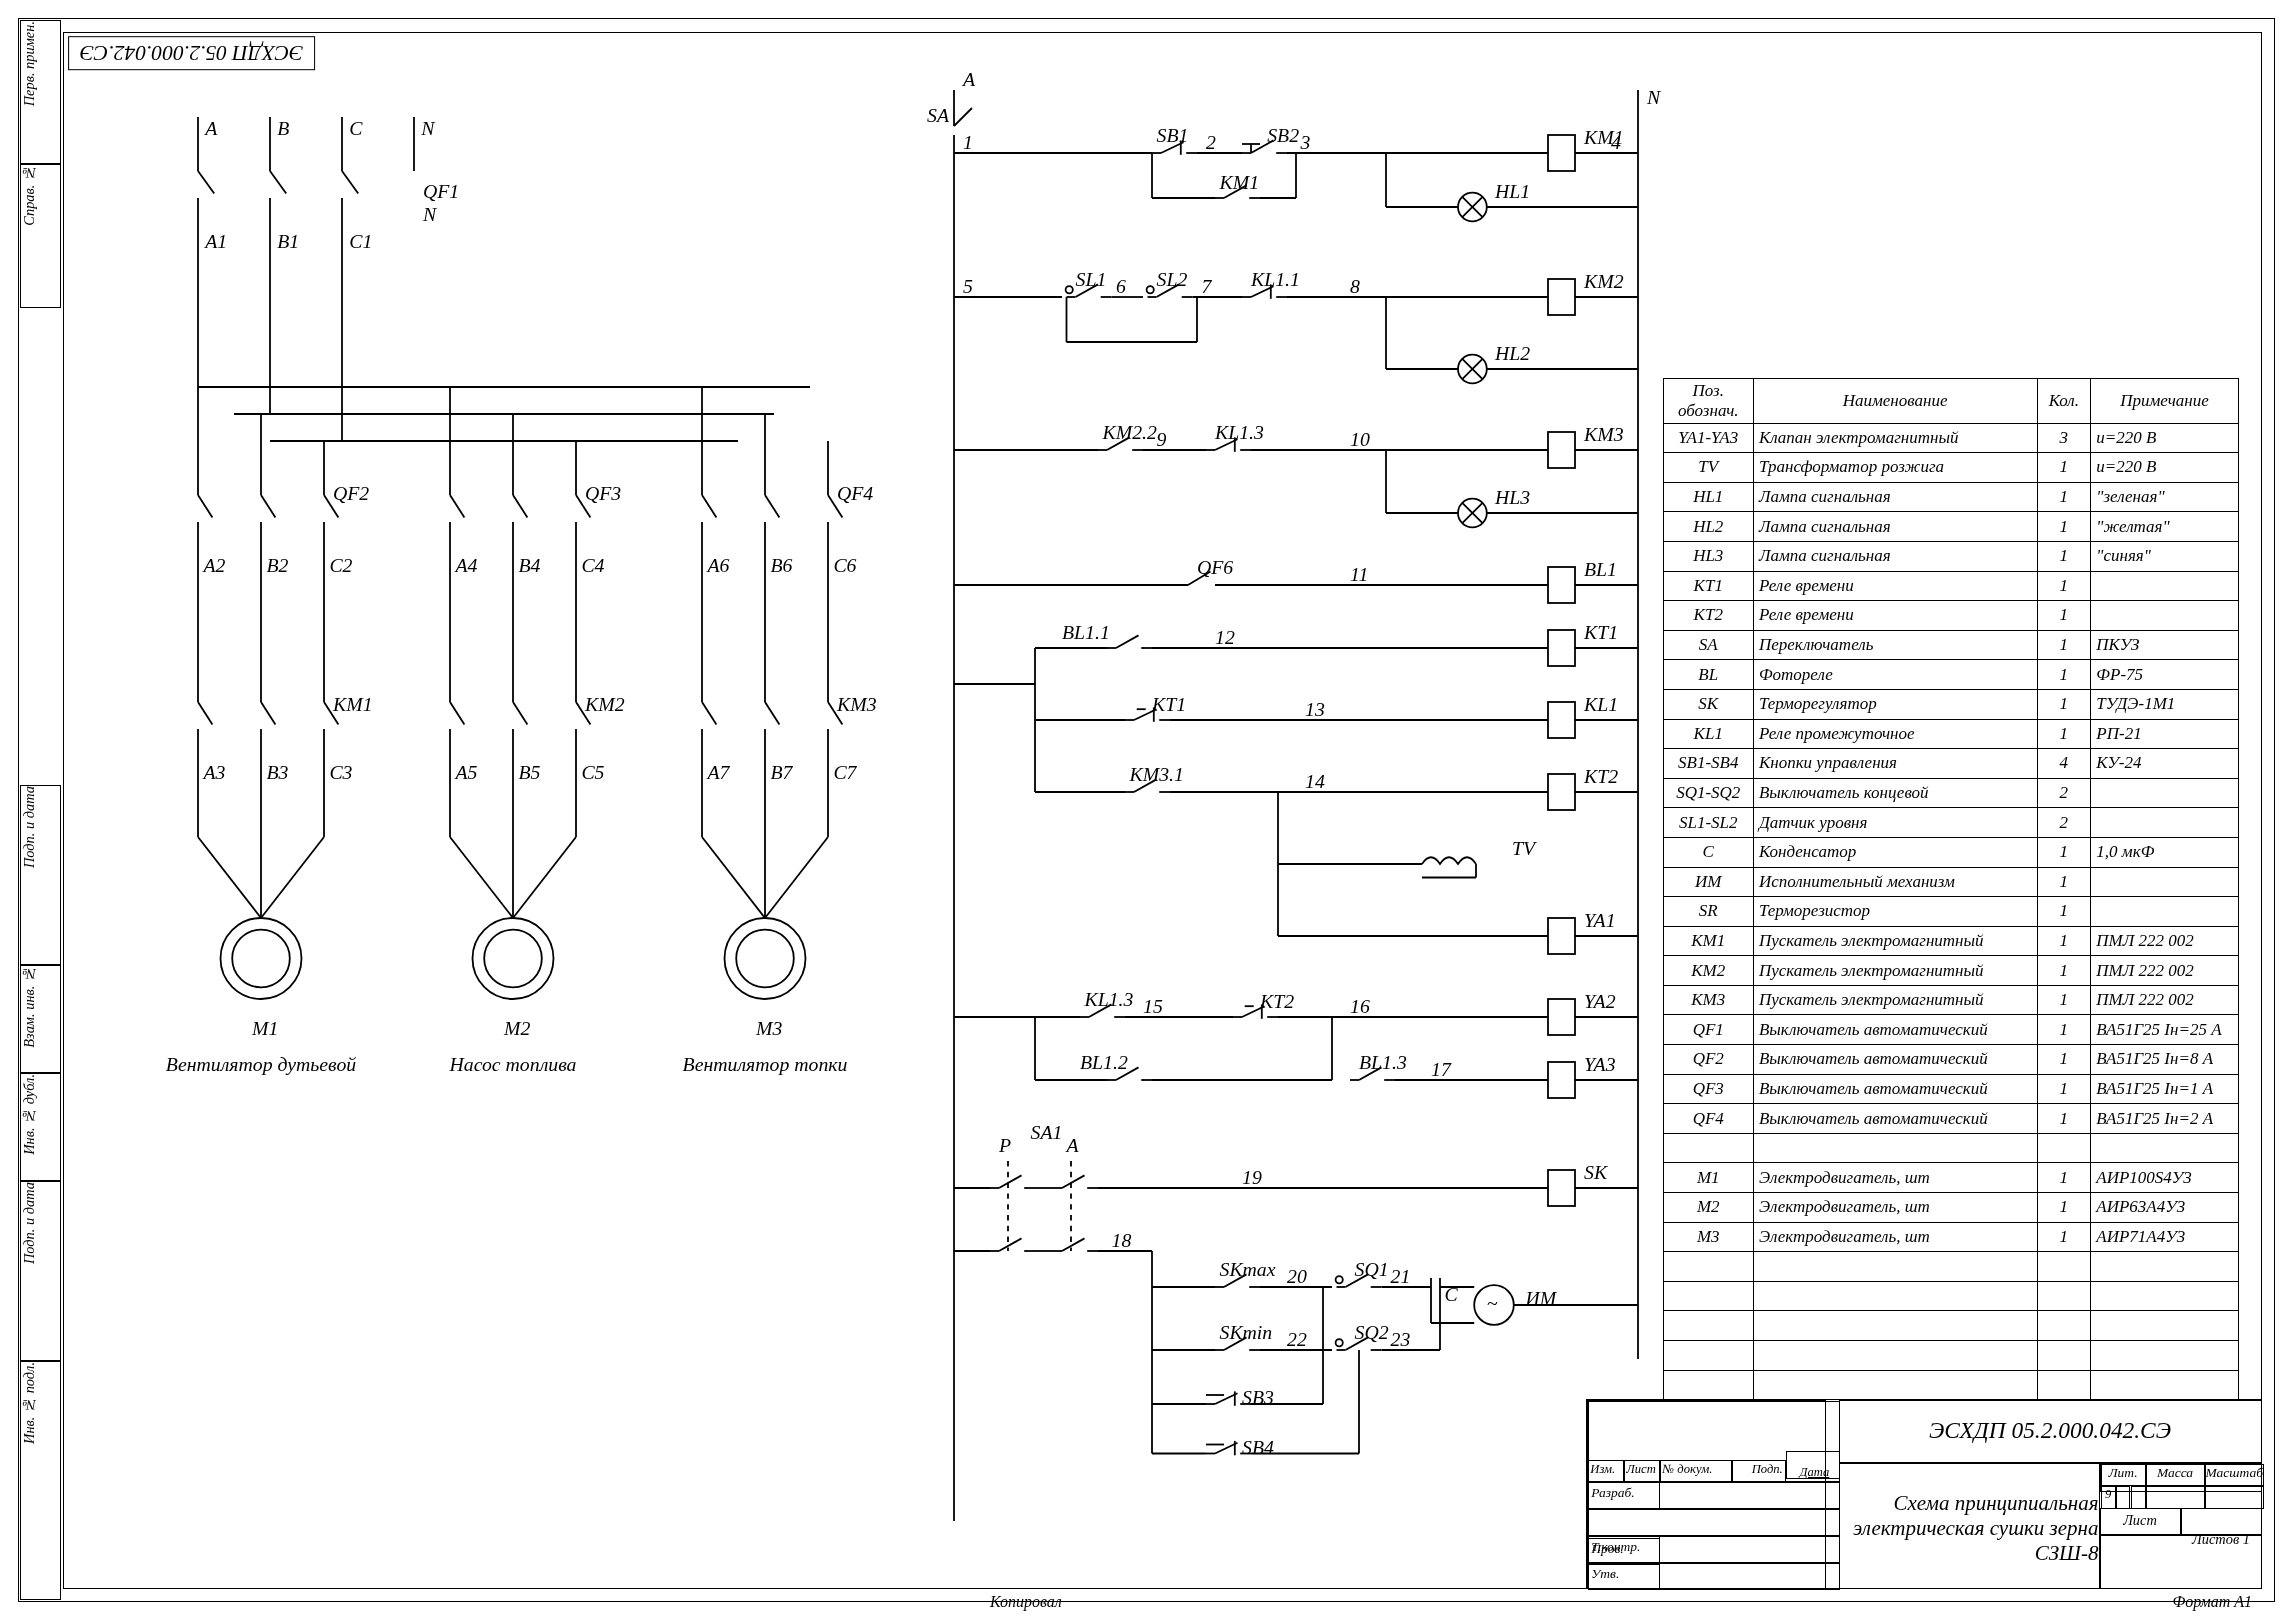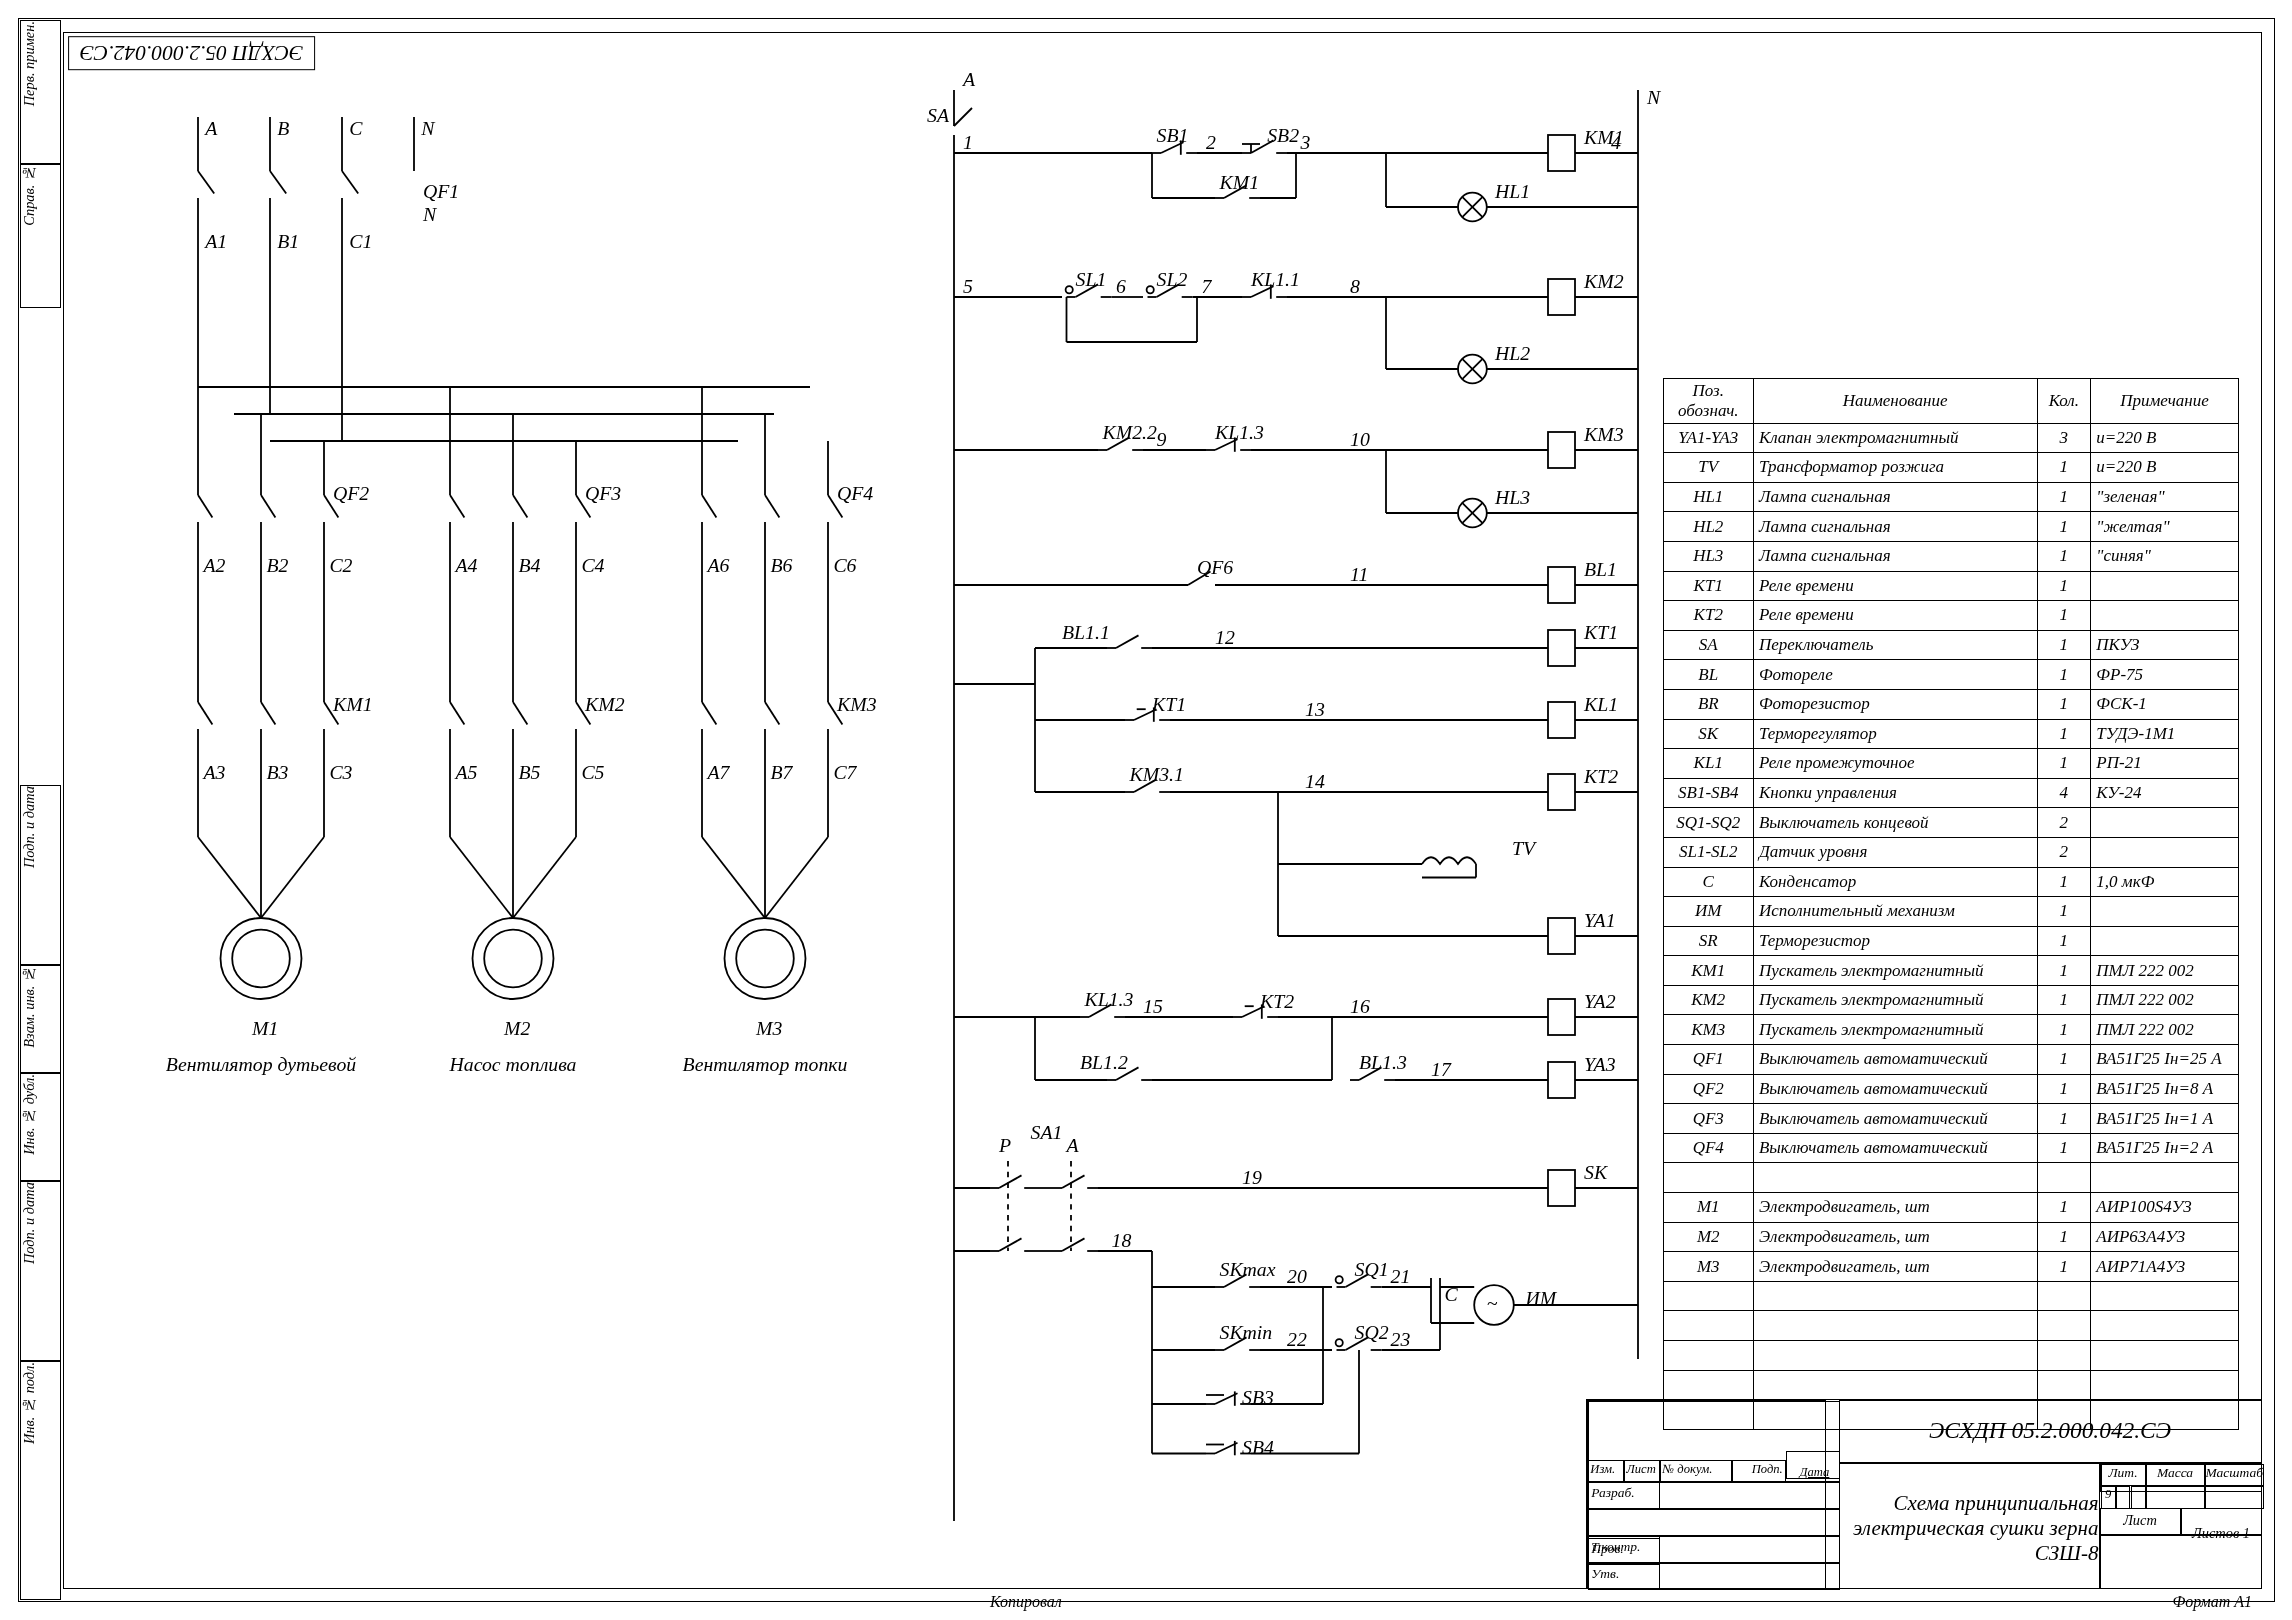--- a/index.html
+++ b/index.html
@@ -572,26 +572,20 @@
           <td>1</td>
           <td>ПКУЗ</td>
         </tr>
         <tr>
           <td>BL</td>
           <td>Фотореле</td>
           <td>1</td>
           <td>ФР-75</td>
         </tr>
         <tr>
-          <td>BR</td>
-          <td>Фоторезистор</td>
-          <td>1</td>
-          <td>ФСК-1</td>
-        </tr>
-        <tr>
           <td>SK</td>
           <td>Терморегулятор</td>
           <td>1</td>
           <td>ТУДЭ-1М1</td>
         </tr>
         <tr>
           <td>KL1</td>
           <td>Реле промежуточное</td>
           <td>1</td>
           <td>РП-21</td>
@@ -755,20 +749,20 @@
       <div class="c" style="left:0;top:0;width:45px;height:22.5px;text-align:center;font-size:13.5px;">Лит.</div>
       <div class="c" style="left:45px;top:0;width:59px;height:22.5px;text-align:center;font-size:13.5px;">Масса</div>
       <div class="c" style="left:104px;top:0;width:59px;height:22.5px;text-align:center;font-size:13.5px;">Масштаб</div>
       <div class="c" style="left:0;top:22.5px;width:15.3px;height:22.5px;font-size:12.6px;text-align:center;">9</div>
       <div class="c" style="left:15.3px;top:22.5px;width:14.4px;height:22.5px;"></div>
       <div class="c" style="left:30px;top:22.5px;width:15.3px;height:22.5px;"></div>
       <div class="c" style="left:45px;top:22.5px;width:59px;height:22.5px;"></div>
       <div class="c" style="left:104px;top:22.5px;width:59px;height:22.5px;"></div>
     </div>
     <div class="c" style="left:513px;top:108px;width:81px;height:27px;text-align:center;font-size:14.4px;padding-top:3.6px;">Лист</div>
-    <div class="c" style="left:594px;top:108px;width:81px;height:27px;text-align:center;font-size:14.4px;padding-top:16px;">Листов   1</div>
+    <div class="c" style="left:594px;top:108px;width:81px;height:27px;text-align:center;font-size:14.4px;padding-top:22px;">Листов   1</div>
     <div class="c" style="left:513px;top:135px;width:162px;height:54px;"></div>
   </div>
 
   <div class="footer-txt" style="left:990px;">Копировал</div>
   <div class="footer-txt" style="right:41px;">Формат   А1</div>
 </div>
 
 
 </body></html>

